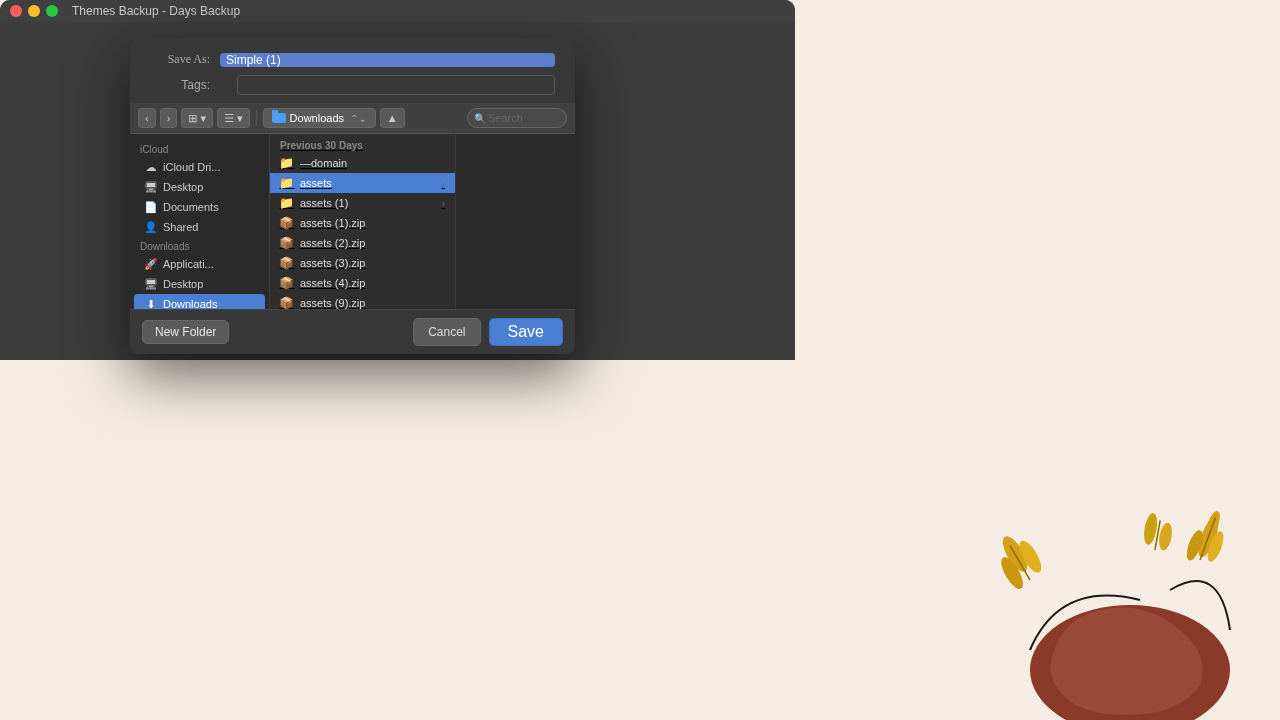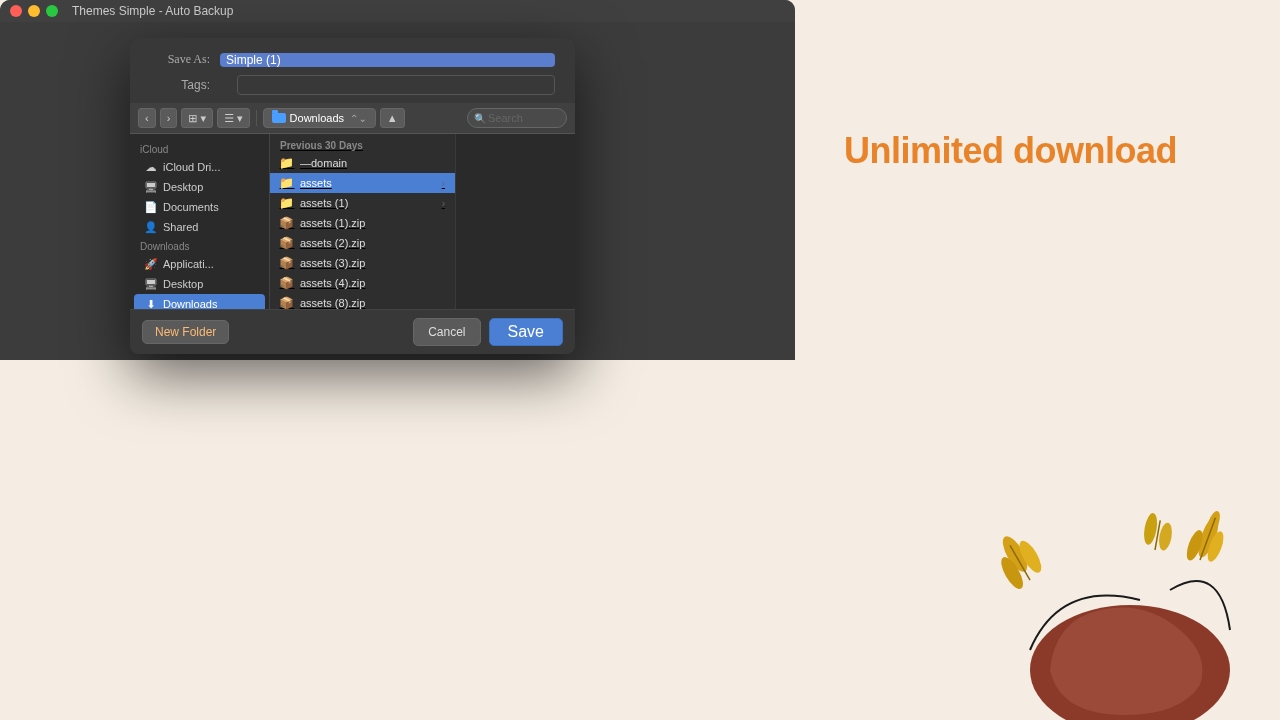--- a/index.html
+++ b/index.html
@@ -350,21 +350,21 @@
       display: flex;
       align-items: center;
       justify-content: space-between;
       border-top: 1px solid #444;
     }
 
     .new-folder-btn {
       background: #5a5a5a;
       border: 1px solid #666;
       border-radius: 5px;
-      color: #fdba74;
+      color: #e5e5e5;
       font-size: 12px;
       padding: 4px 12px;
       cursor: pointer;
     }
 
     .footer-right {
       display: flex;
       gap: 8px;
     }
 
@@ -394,21 +394,20 @@
       width: 120px;
       background: #2a2a2a;
       border-left: 1px solid #3a3a3a;
     }
   </style>
 </head>
 <body>
 
 <div class="bg-content">
 
-  <div class="unlimited-text">Unlimited download</div>
 
   <div class="illustration">
     <svg width="310" height="220" viewBox="0 0 310 220" xmlns="http://www.w3.org/2000/svg">
 
       <ellipse cx="160" cy="170" rx="100" ry="65" fill="#8b3a2a"></ellipse>
       <path d="M80,170 Q85,120 130,110 Q175,100 210,130 Q240,155 230,185 Q210,215 155,215 Q90,215 80,170Z" fill="#9b4a3a"></path>
 
       <path d="M60,150 Q90,80 170,100" stroke="#1a1a1a" stroke-width="2" fill="none"></path>
       <path d="M200,90 Q250,60 260,130" stroke="#1a1a1a" stroke-width="2" fill="none"></path>
 
@@ -434,21 +433,21 @@
       </g>
     </svg>
   </div>
 </div>
 
 <div class="window-overlay">
   <div class="window-titlebar">
     <div class="traffic-light tl-red"></div>
     <div class="traffic-light tl-yellow"></div>
     <div class="traffic-light tl-green"></div>
-    <span class="window-title-text">Themes Simple - Auto Backup</span>
+    <span class="window-title-text">Themes Backup - Days Backup</span>
   </div>
 </div>
 
 <div class="save-dialog">
 
   <div class="dialog-header">
     <div class="save-as-row">
       <span class="save-as-label">Save As:</span>
       <input class="save-as-input" type="text" value="Simple (1)" style="">
     </div>
@@ -549,21 +548,21 @@
         <div class="file-item">
           <span class="file-item-icon zip-icon-color">📦</span>
           <span>assets (3).zip</span>
         </div>
         <div class="file-item">
           <span class="file-item-icon zip-icon-color">📦</span>
           <span>assets (4).zip</span>
         </div>
         <div class="file-item">
           <span class="file-item-icon zip-icon-color">📦</span>
-          <span>assets (8).zip</span>
+          <span>assets (9).zip</span>
         </div>
 
       </div>
     </div>
 
     <div class="file-panel-right"></div>
   </div>
 
   <div class="dialog-footer">
     <button class="new-folder-btn">New Folder</button>

